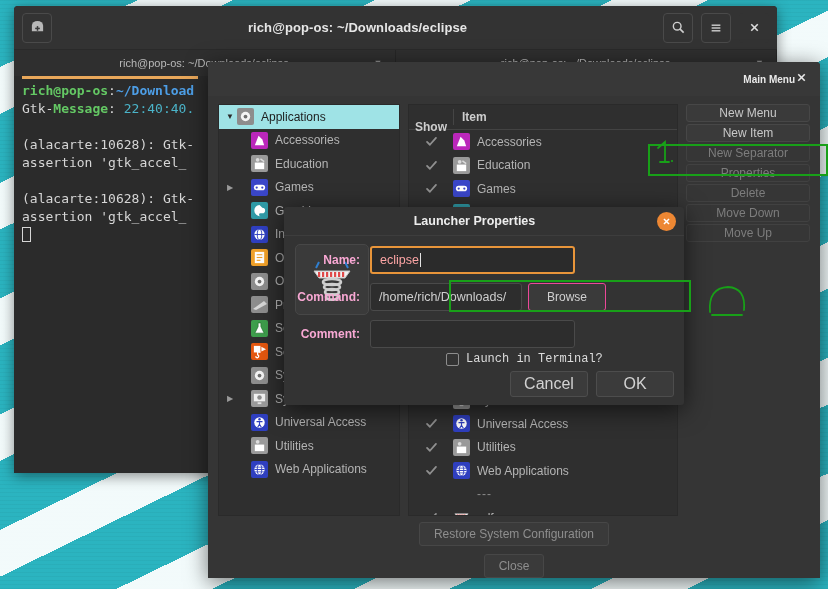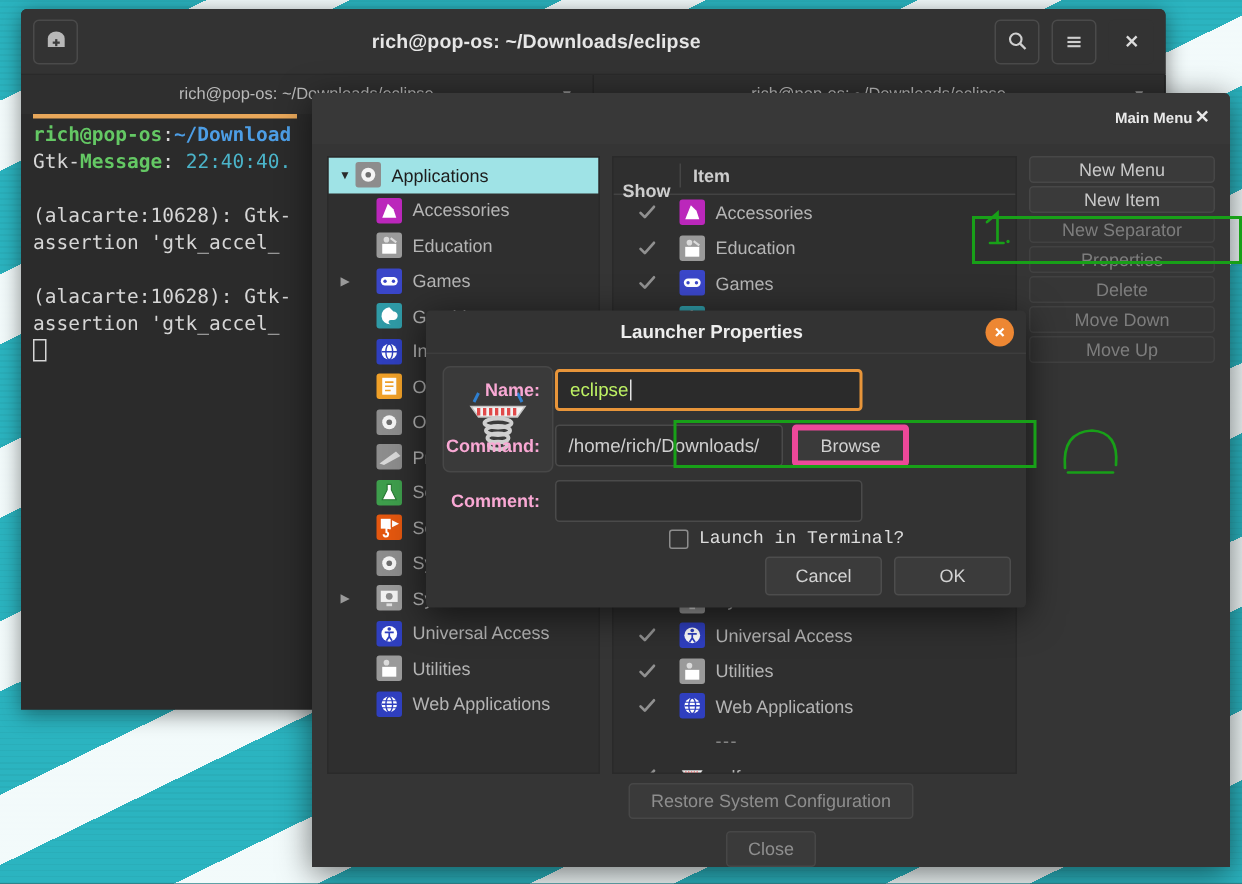--- a/index.html
+++ b/index.html
@@ -205,42 +205,42 @@
   }
   .fld-row { position:absolute; display:flex; align-items:center; }
   .fld-label {
     width:86px; text-align:right; padding-right:10px;
     color:#f9a8d4; font-size:12px; font-weight:bold;
   }
   .fld-input {
     height:28px; background:#2d2d2d; border:1px solid #4a4a4a; border-radius:3px;
     color:#cfcfcf; font-size:12.5px; display:flex; align-items:center; padding:0 8px;
   }
-  .fld-input.focused { border:2px solid #e8953a; background:#2b2b2b; color:#bef264; }
+  .fld-input.focused { border:2px solid #e8953a; background:#2b2b2b; color:#fca5a5; }
   .caret {
     display:inline-block; width:1px; height:14px; background:#e3e3e3; margin-left:1px;
   }
   #browse-btn {
-    height:28px; width:78px; background:#3a3a3a; border:4px solid #ec4899;
+    height:28px; width:78px; background:#3a3a3a; border:1px solid #ec4899;
     border-radius:3px; color:#d0d0d0; font-size:12px;
     display:flex; align-items:center; justify-content:center;
   }
   #terminal-check-row {
     position:absolute; left:162px; top:116px; display:flex; align-items:center; gap:7px;
   }
   .checkbox-sq {
     width:13px; height:13px; border:1.5px solid #8d8d8d; border-radius:2px; background:#333;
   }
   #terminal-check-label { color:#dcdcdc; font-size:12px;font-family:Liberation Mono, monospace; }
   #dialog-buttons {
     position:absolute; right:10px; bottom:8px; display:flex; gap:8px;
   }
   .dlg-btn {
     width:78px; height:26px; background:#3b3b3b; border:1px solid #4d4d4d;
-    border-radius:3px; color:#d2d2d2; font-size:12px;
+    border-radius:3px; color:#d2d2d2; font-size:16px;
     display:flex; align-items:center; justify-content:center;
   }
 
   
   .anno { position:absolute; pointer-events:none; }
   #anno-newitem-box {
     left:648px; top:144px; width:180px; height:32px;
     border:2px solid #18a018;
   }
   #anno-command-box {

